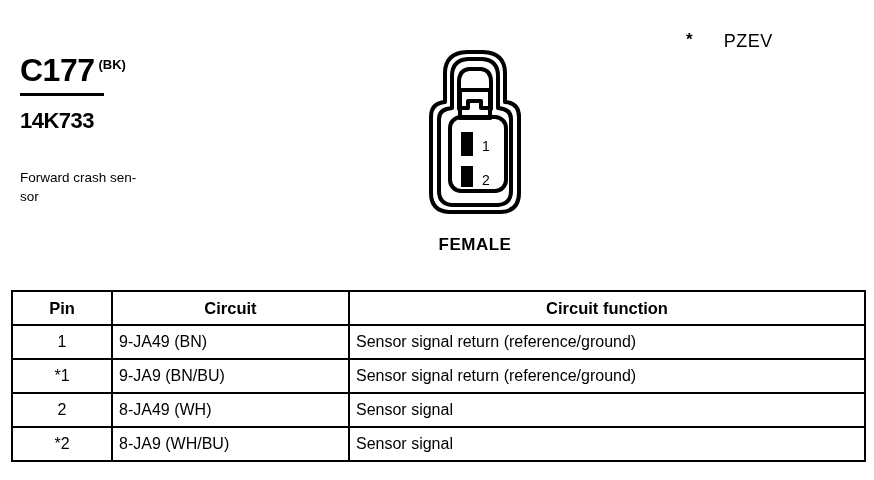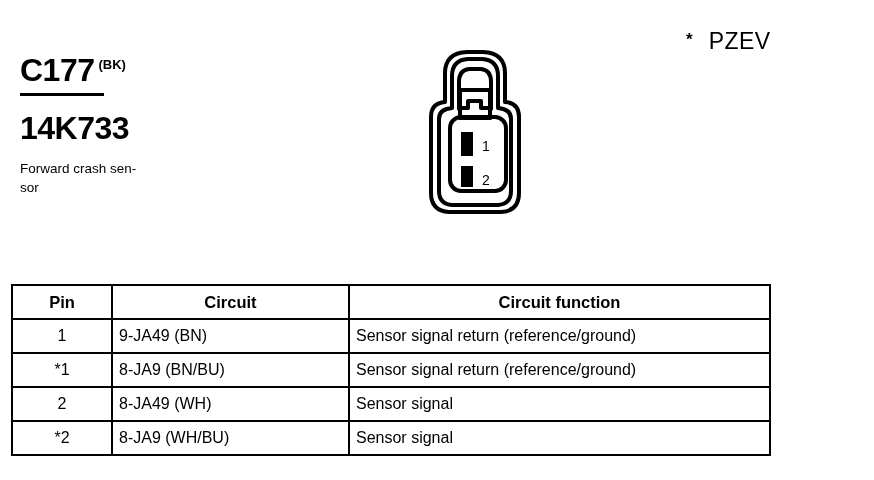--- a/index.html
+++ b/index.html
@@ -41,50 +41,50 @@
     margin-left: 4px;
     margin-top: 2px;
   }
   #code-underline {
     width: 84px;
     height: 3px;
     background: #000;
     margin-top: 4px;
   }
   #part-number {
-    font-size: 32px;
+    font-size: 22px;
     font-weight: bold;
     letter-spacing: -0.5px;
     line-height: 30px;
-    margin-top: 17px;
+    margin-top: 10px;
   }
   #conn-desc {
     font-size: 13.5px;
     line-height: 19px;
-    margin-top: 16px;
+    margin-top: 32px;
     width: 160px;
   }
 
   
   #pzev-note {
     position: absolute;
     left: 686px;
     top: 31px;
     display: flex;
     align-items: flex-start;
   }
   #pzev-star {
     font-size: 17px;
     line-height: 18px;
     font-weight: bold;
   }
   #pzev-label {
-    font-size: 23px;
+    font-size: 18px;
     line-height: 20px;
-    margin-left: 16px;
+    margin-left: 31px;
     letter-spacing: 0.5px;
   }
 
   
   #connector-figure {
     position: absolute;
     left: 415px;
     top: 45px;
     width: 120px;
     height: 220px;
@@ -98,22 +98,22 @@
     text-align: center;
     font-size: 17px;
     font-weight: bold;
     letter-spacing: 0.5px;
   }
 
   
   #pin-table {
     position: absolute;
     left: 11px;
-    top: 284px;
-    width: 760px;
+    top: 290px;
+    width: 855px;
     border-collapse: collapse;
     table-layout: fixed;
   }
   #pin-table td, #pin-table th {
     border: 2.5px solid #000;
     height: 32px;
     padding: 0 6px;
     font-size: 16px;
     font-weight: normal;
     vertical-align: middle;
@@ -164,39 +164,40 @@
 
       <rect x="35" y="72" width="56" height="74" rx="11" ry="11"></rect>
     </g>
 
     <rect x="46" y="87" width="12" height="24" fill="#000"></rect>
     <rect x="46" y="121" width="12" height="21" fill="#000"></rect>
 
     <text x="67" y="106" font-family="Liberation Sans, sans-serif" font-size="14" fill="#000">1</text>
     <text x="67" y="140" font-family="Liberation Sans, sans-serif" font-size="14" fill="#000">2</text>
   </svg>
+  <div id="female-label">FEMALE</div>
 </div>
 
 <table id="pin-table">
   <thead>
     <tr>
       <th class="col-pin">Pin</th>
       <th class="col-circ">Circuit</th>
       <th class="col-func" style="text-align:center">Circuit function</th>
     </tr>
   </thead>
   <tbody id="table-body">
       <tr>
         <td class="col-pin">1</td>
         <td class="col-circ">9-JA49 (BN)</td>
         <td class="col-func">Sensor signal return (reference/ground)</td>
       </tr>
       <tr>
         <td class="col-pin">*1</td>
-        <td class="col-circ">8-JA9 (BN/BU)</td>
+        <td class="col-circ">9-JA9 (BN/BU)</td>
         <td class="col-func">Sensor signal return (reference/ground)</td>
       </tr>
       <tr>
         <td class="col-pin">2</td>
         <td class="col-circ">8-JA49 (WH)</td>
         <td class="col-func">Sensor signal</td>
       </tr>
       <tr>
         <td class="col-pin">*2</td>
         <td class="col-circ">8-JA9 (WH/BU)</td>

